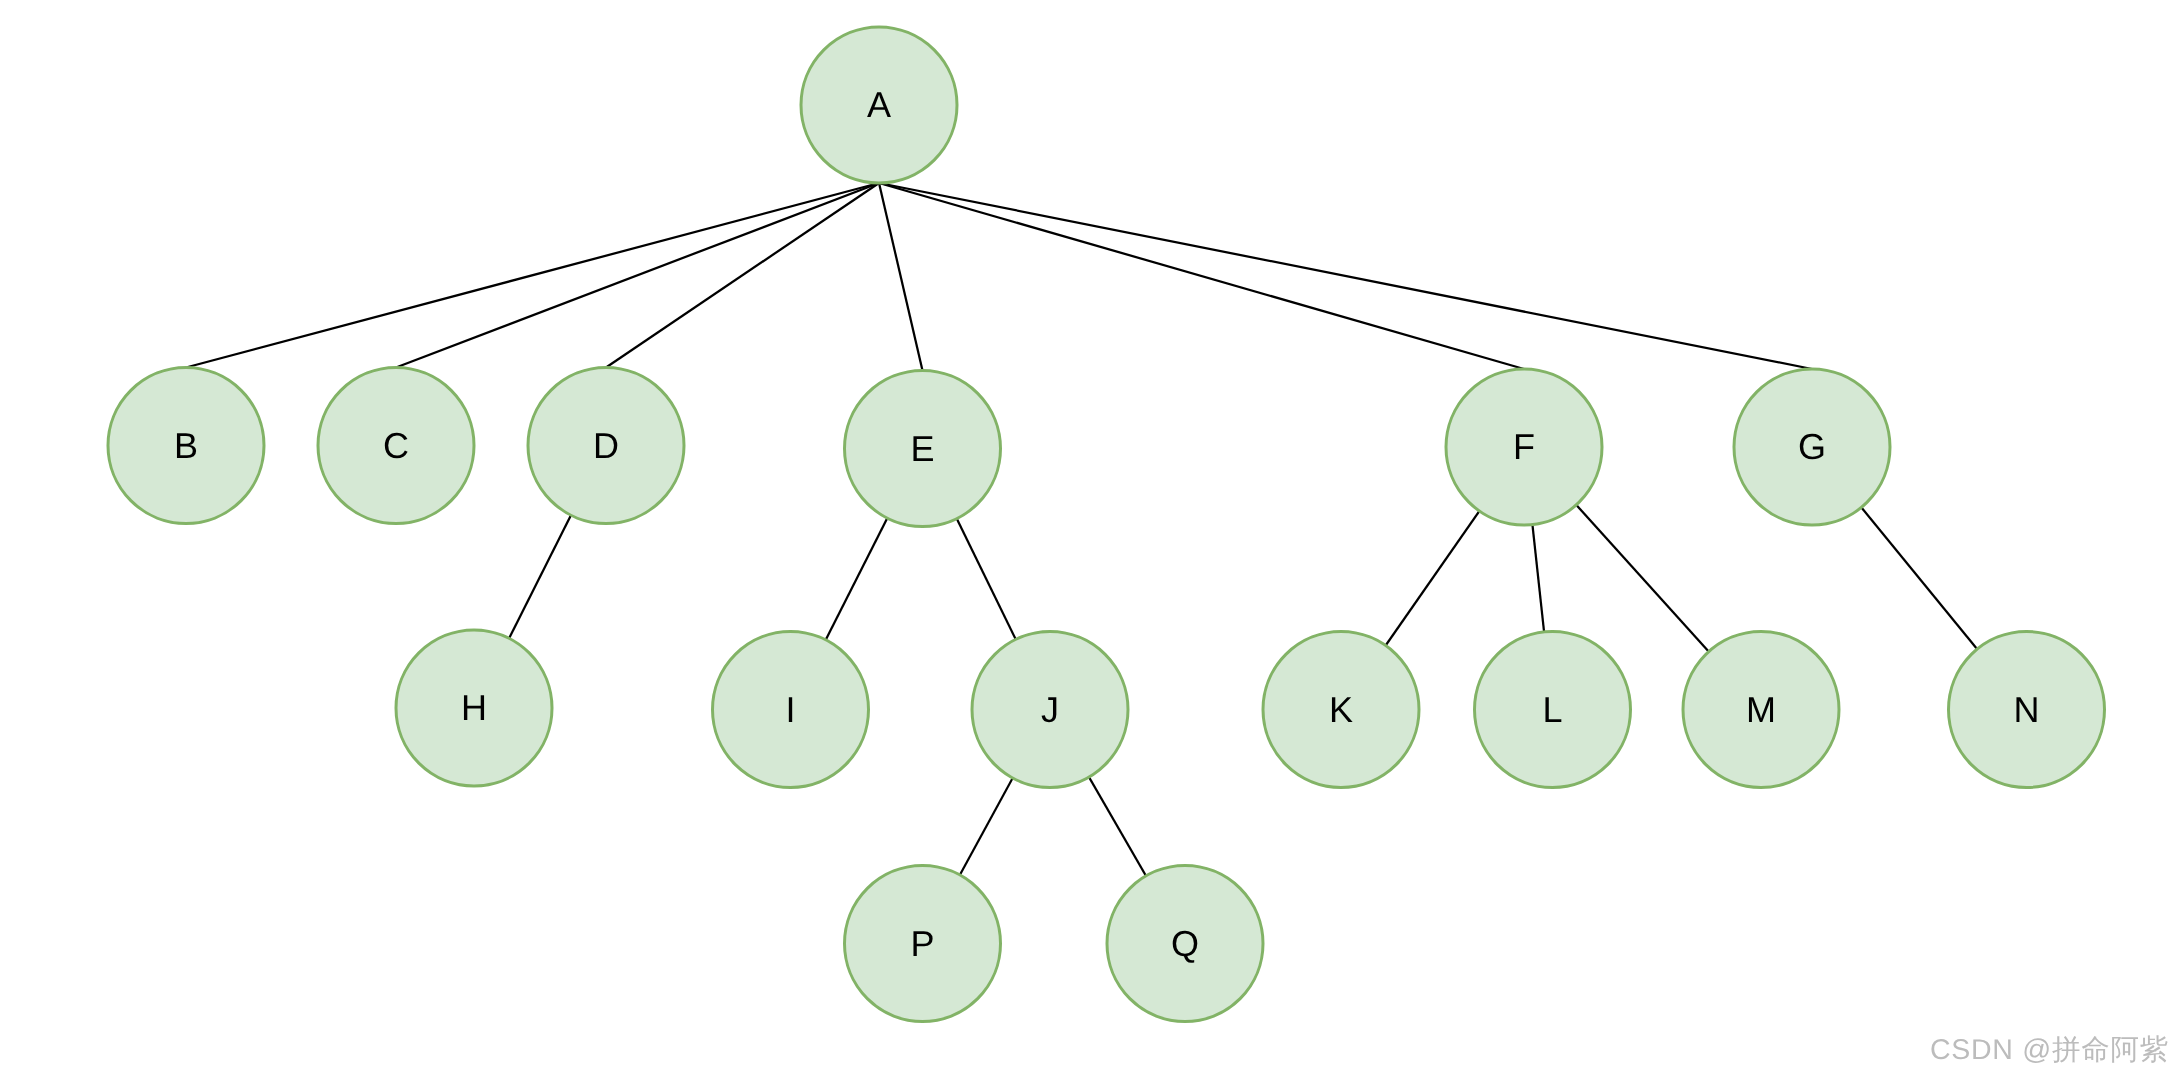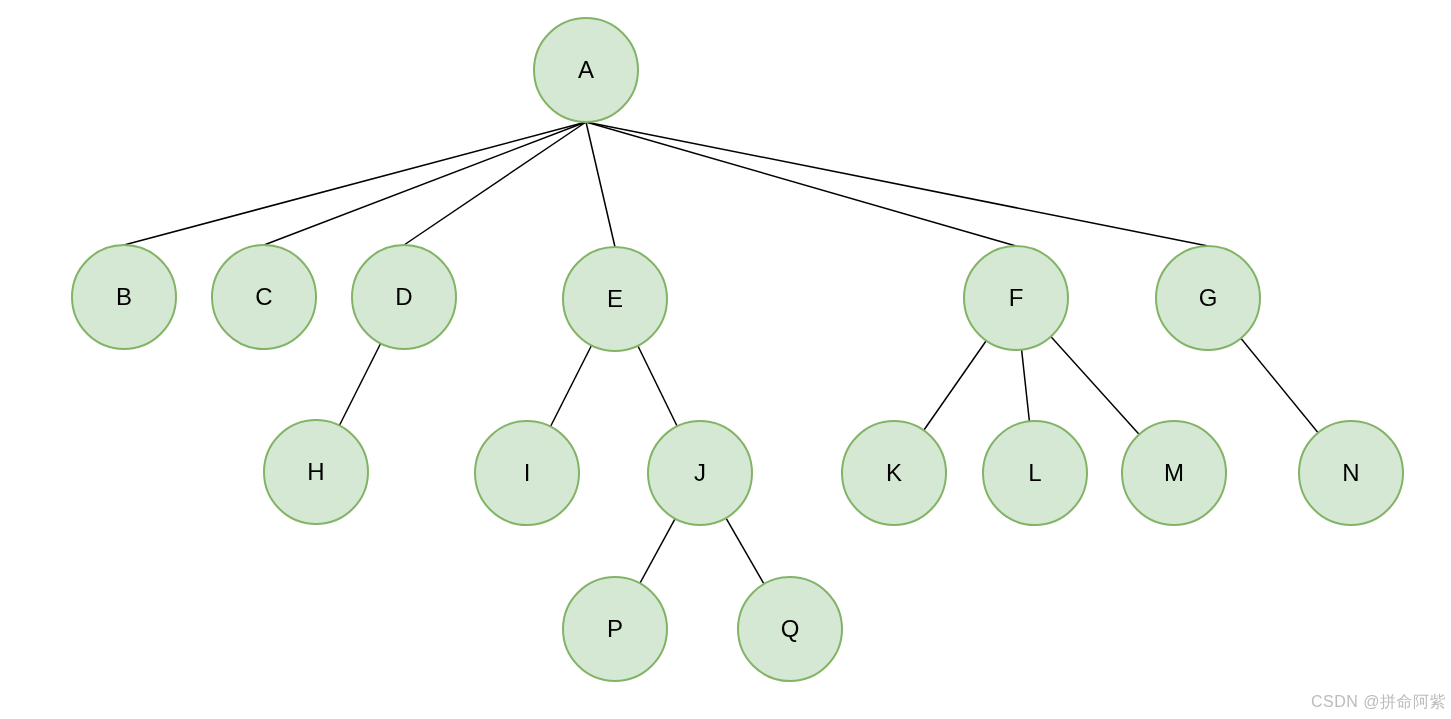--- a/index.html
+++ b/index.html
@@ -34,21 +34,21 @@
   .diagram-svg text {
     font-family: "Liberation Sans", sans-serif;
     font-size: 24px;
     fill: #000000;
     text-anchor: middle;
   }
   .watermark {
     position: absolute;
     right: 5px;
     bottom: 6px;
-    font-size: 16px;
+    font-size: 19px;
     color: #bcbcbc;
     letter-spacing: 0.5px;
     white-space: nowrap;
   }
 </style>
 </head>
 <body>
 
 <div class="canvas">
   <svg class="diagram-svg" viewBox="0 0 1451 719" xmlns="http://www.w3.org/2000/svg">

